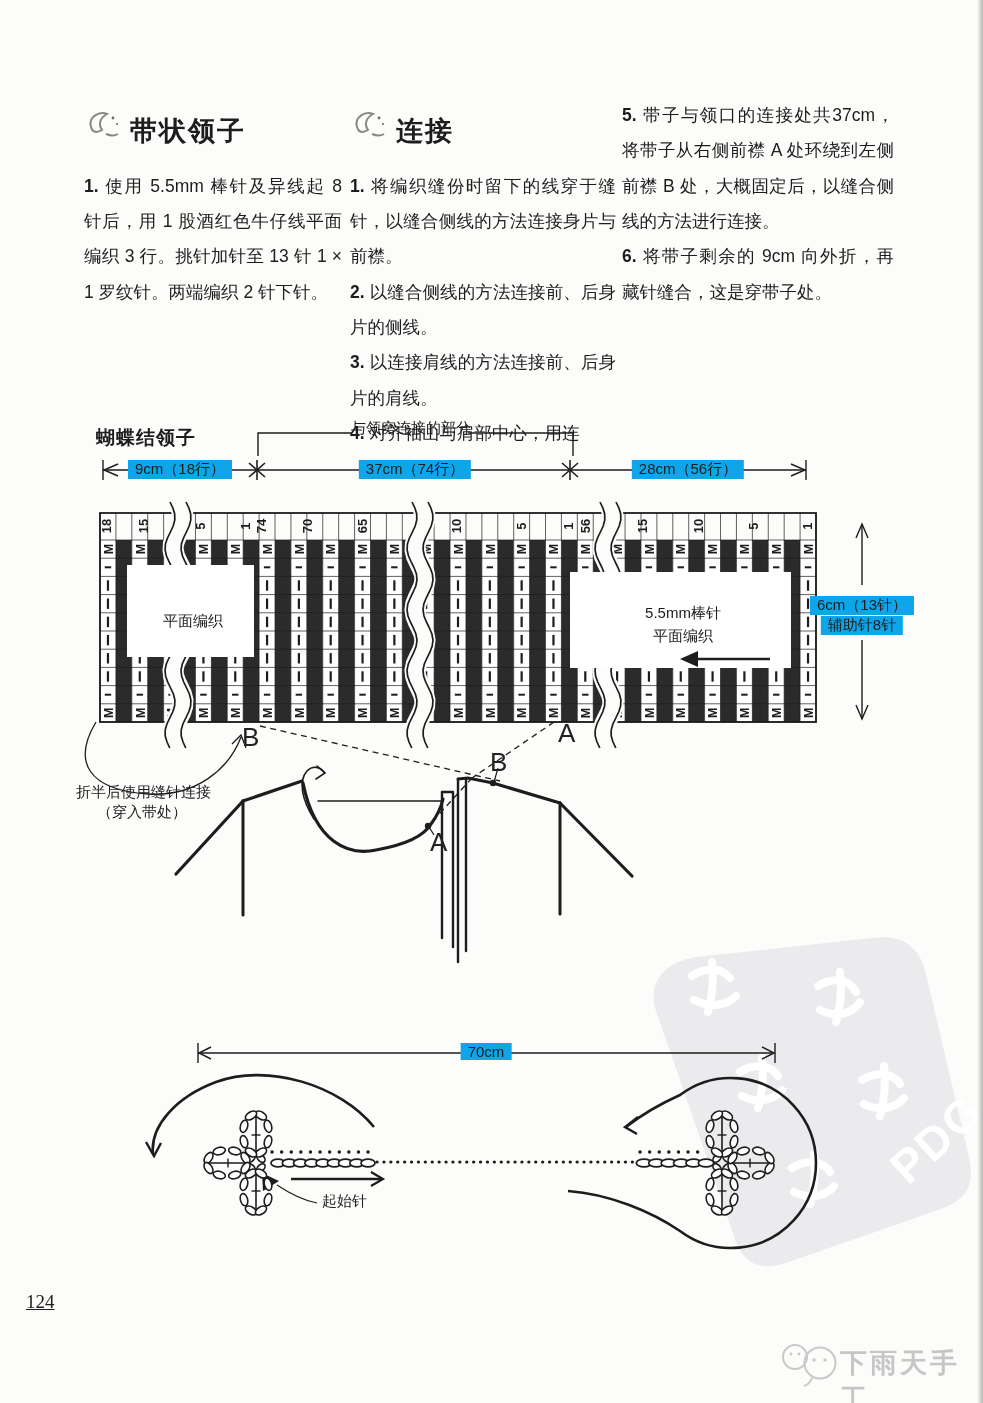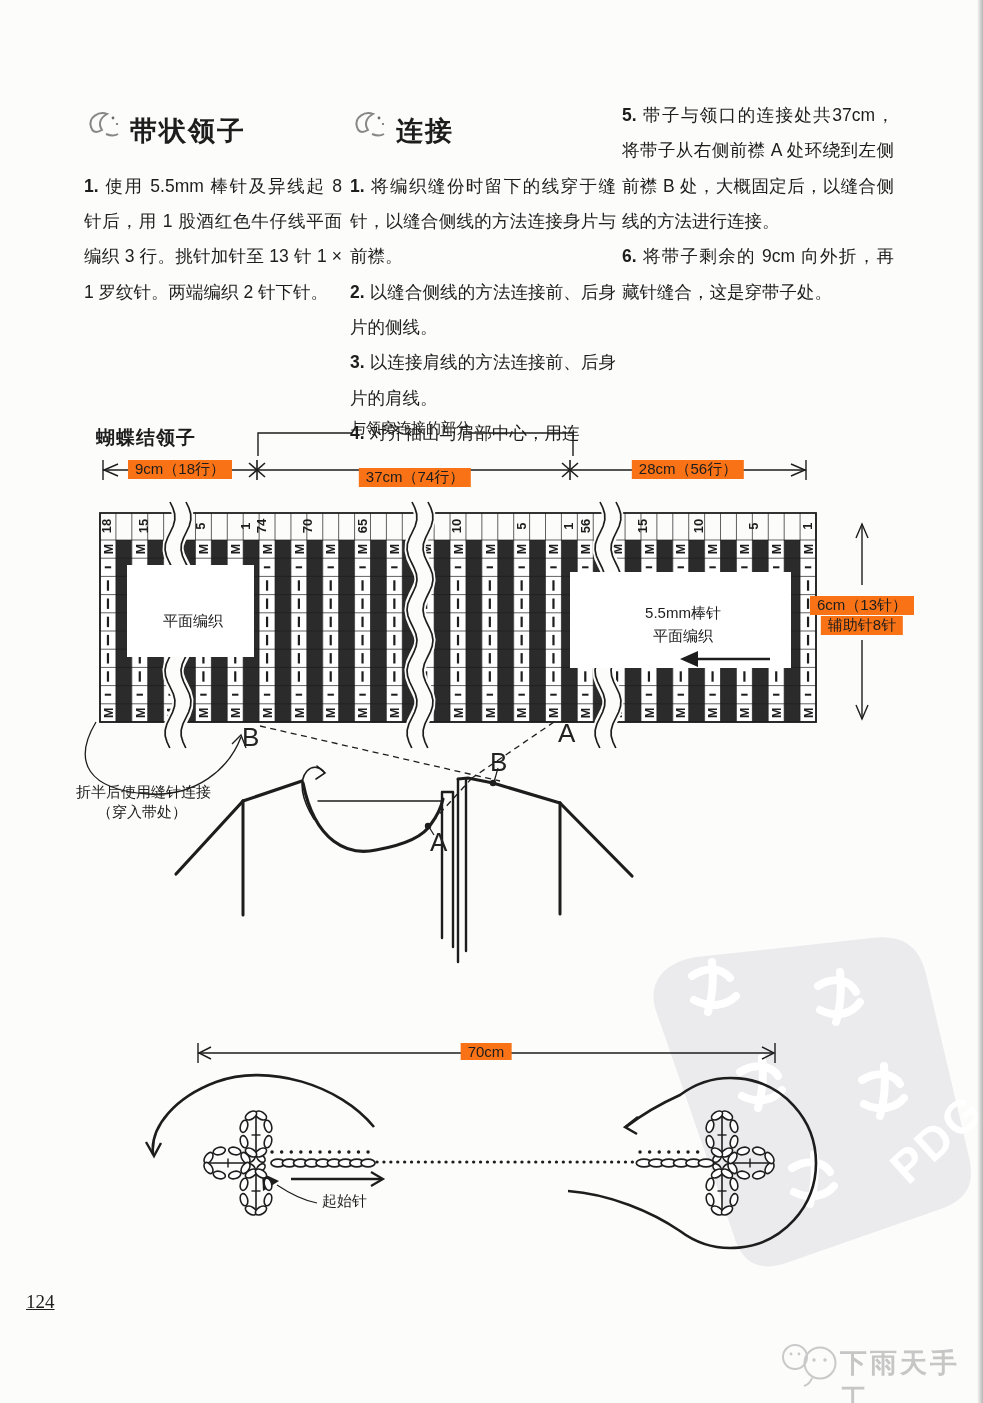--- a/index.html
+++ b/index.html
@@ -6,21 +6,21 @@
   .page{position:relative;width:983px;height:1403px;margin:0 auto;background:#fcfcfb;
         font-family:"Liberation Sans",sans-serif;color:#1d1d1d;overflow:hidden;}
   #art{position:absolute;left:0;top:0;pointer-events:none;}
   .edge-r{position:absolute;top:0;right:0;width:6px;height:100%;
           background:linear-gradient(to right,rgba(0,0,0,0),rgba(0,0,0,.28));}
   .col{position:absolute;text-align:justify;font-size:17.5px;line-height:2.02;}
   .col h2{margin:0 0 10px 0;font-size:27px;letter-spacing:2px;display:flex;gap:8px;}
   .col p{margin:0;}
   .inum{margin-right:5px;}
   .lbl{position:absolute;font-size:15px;white-space:nowrap;}
-  .lbl.bg{background:#f97316;padding:0 7px;}
+  .lbl.bg{background:#0ea5e9;padding:0 7px;}
   .lbl.ctr{transform:translateX(-50%);}
   .ab{position:absolute;font-size:26px;font-weight:400;color:#222;}
   .dtitle{position:absolute;font-size:19px;font-weight:bold;letter-spacing:1px;}
   .tie-sub{font-size:15px;font-weight:normal;letter-spacing:0;}
   .pageno{position:absolute;font-family:"Liberation Serif",serif;font-size:19px;text-decoration:underline;}
   .logo-text{position:absolute;font-size:27px;color:#c6c6c6;letter-spacing:3px;font-weight:bold;}
   .doodle{display:inline-block;}
 </style>
 </head>
 <body>
@@ -611,21 +611,21 @@
   </div>
 
   <div class="col" style="left:622px;top:98px;width:272px;">
     <p class="item"><b class="inum">5.</b><span>带子与领口的连接处共37cm，将带子从右侧前襟 A 处环绕到左侧前襟 B 处，大概固定后，以缝合侧线的方法进行连接。</span></p>
     <p class="item"><b class="inum">6.</b><span>将带子剩余的 9cm 向外折，再藏针缝合，这是穿带子处。</span></p>
   </div>
 
   <div class="dtitle" style="left:96px;top:425px;">蝴蝶结领子</div>
   <div class="lbl ctr" style="left:411px;top:419px;">与领窝连接的部分</div>
   <div class="lbl bg ctr" style="left:180px;top:460px;">9cm（18行）</div>
-  <div class="lbl bg ctr" style="left:415px;top:460px;margin-top:8px;">37cm（74行）</div>
+  <div class="lbl bg ctr" style="left:415px;top:460px;">37cm（74行）</div>
   <div class="lbl bg ctr" style="left:688px;top:460px;">28cm（56行）</div>
   <div class="lbl bg ctr" style="left:862px;top:596px;">6cm（13针）</div>
   <div class="lbl bg ctr" style="left:862px;top:616px;">辅助针8针</div>
   <div class="lbl ctr" style="left:193px;top:612px;">平面编织</div>
   <div class="lbl ctr" style="left:683px;top:604px;">5.5mm棒针</div>
   <div class="lbl ctr" style="left:683px;top:627px;">平面编织</div>
   <div class="lbl" style="left:76px;top:783px;">折半后使用缝针连接</div>
   <div class="lbl" style="left:97px;top:803px;">（穿入带处）</div>
   <div class="ab" style="left:242px;top:722px;">B</div>
   <div class="ab" style="left:558px;top:718px;">A</div>

